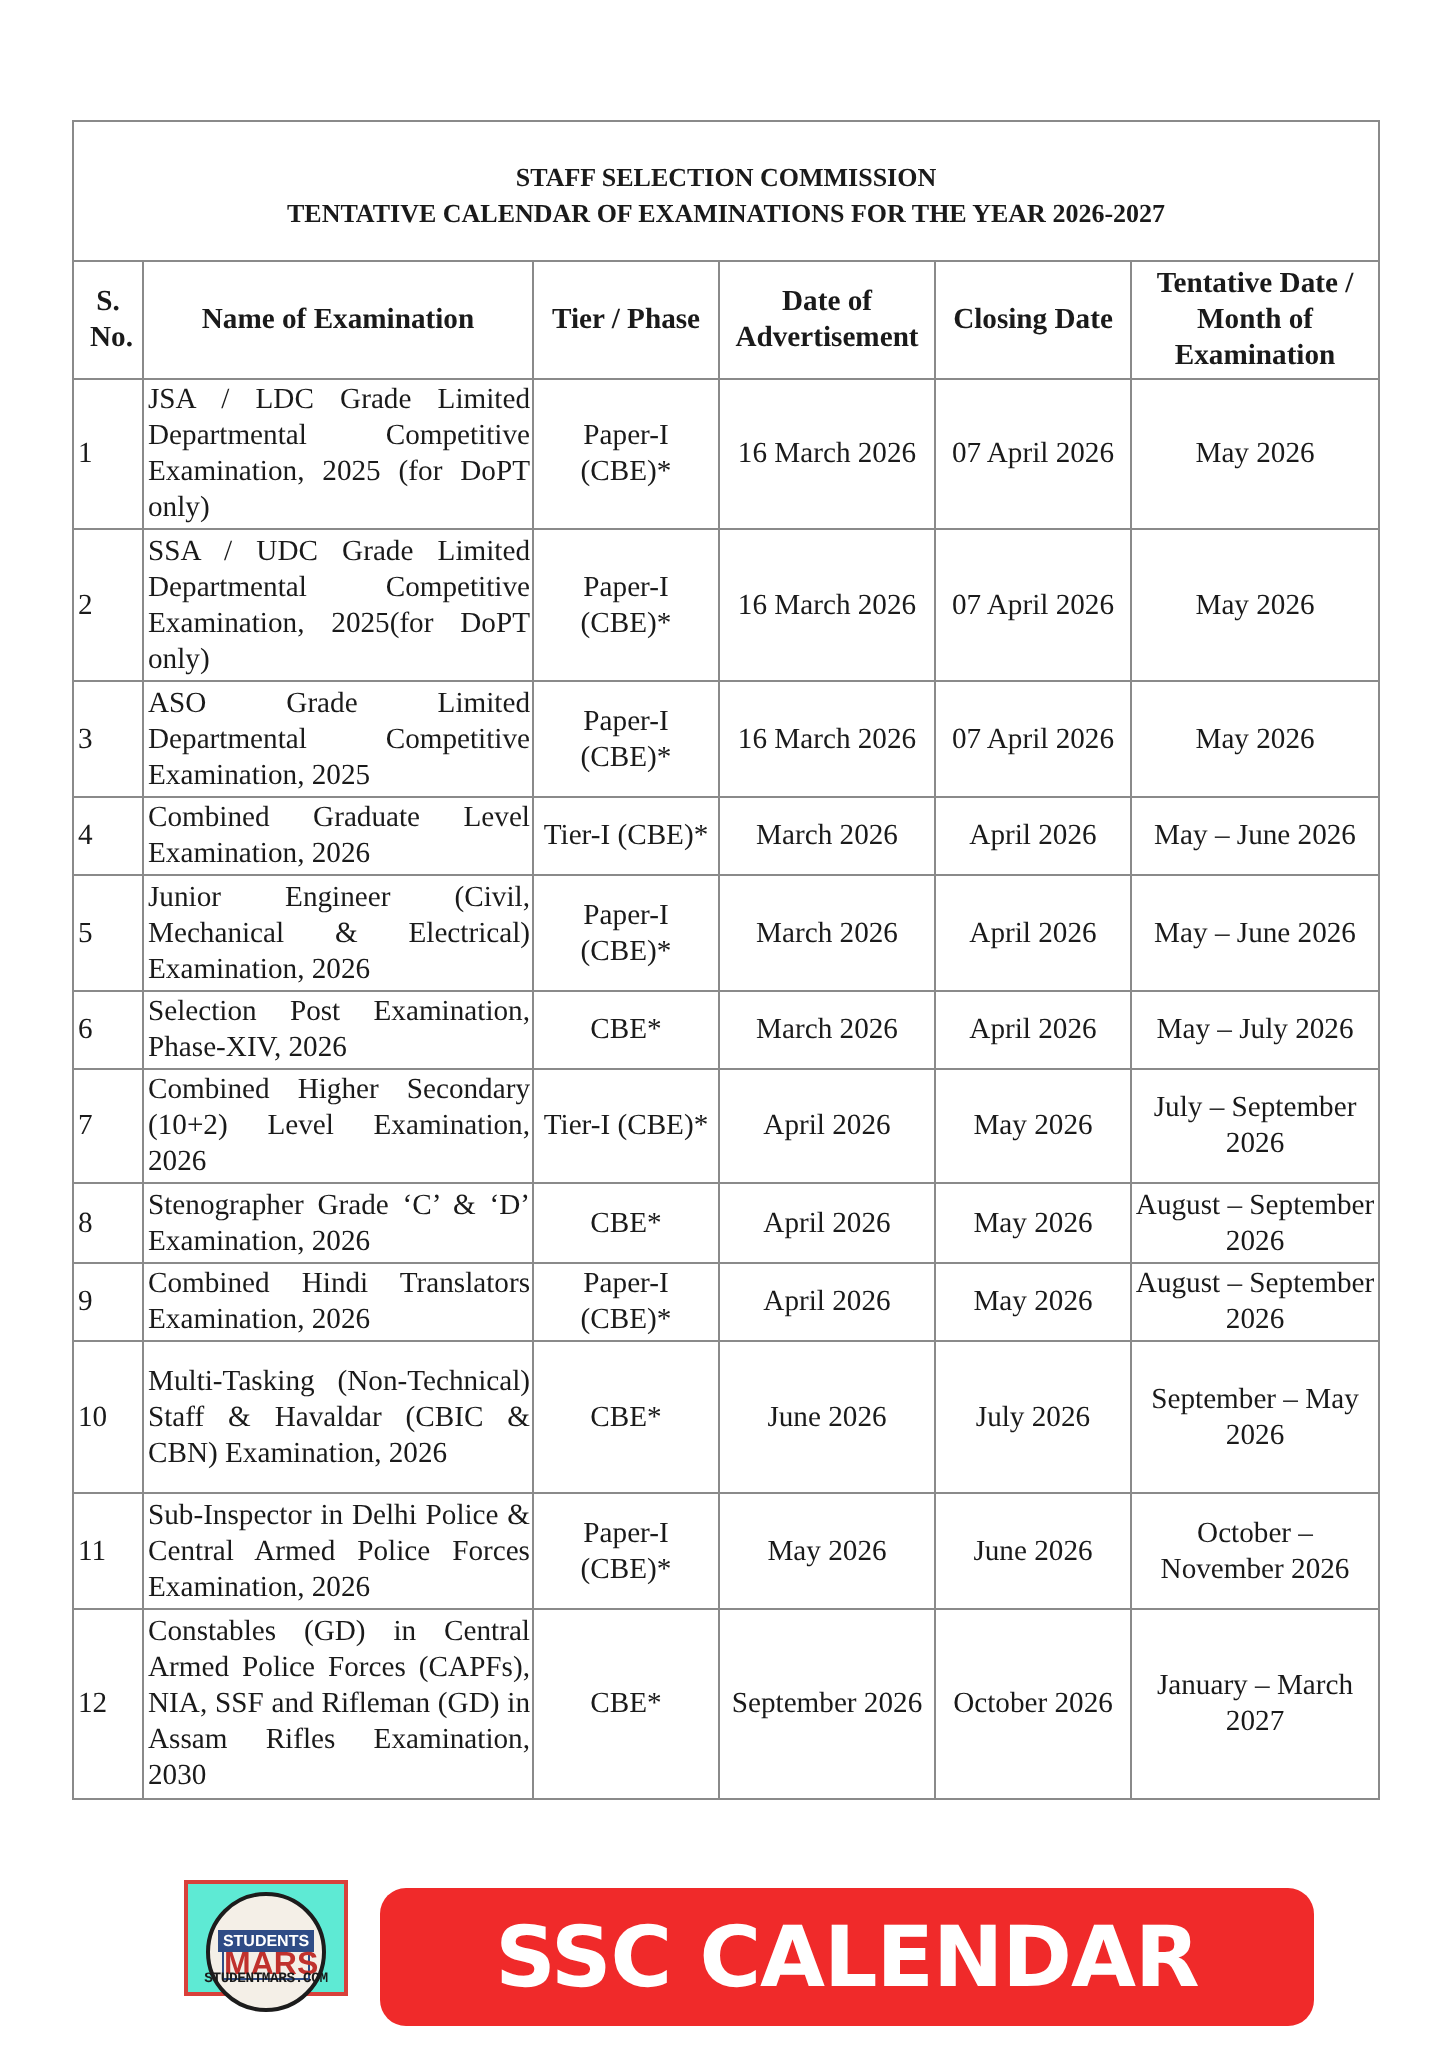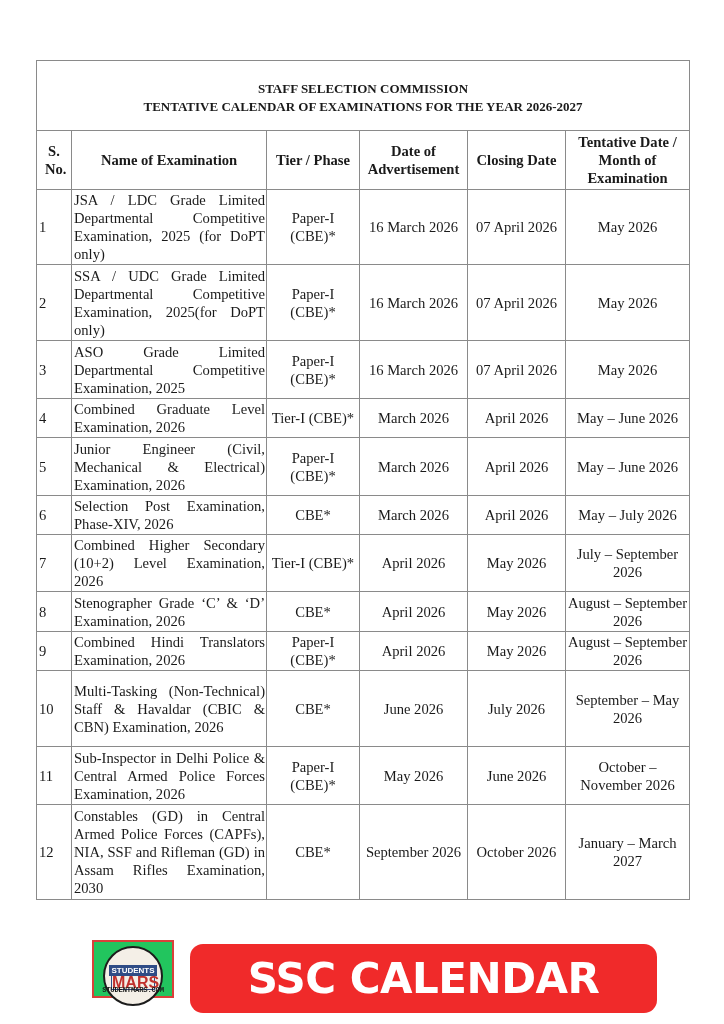--- a/index.html
+++ b/index.html
@@ -9,21 +9,21 @@
   table { border-collapse:collapse; width:653px; table-layout:fixed; }
   td, th { border:1.3px solid #8a8a8a; padding:0 2px; font-size:14.6px; line-height:18px; vertical-align:middle; }
   .title-cell { height:65px; text-align:center; font-weight:bold; font-size:13px; line-height:18px; padding-top:4px; }
   th { font-weight:bold; text-align:center; height:58px; font-size:14.6px; line-height:18px; }
   td.sno { text-align:left; padding-left:2px; }
   td.name { text-align:justify; text-align-last:left; padding:0 1px 0 2px; hyphens:none; }
   td.c { text-align:center; padding:0 1px; }
   td.tier { white-space:nowrap; }
   td.foot { height:27px; text-align:left; padding-left:1px; }
   .logo { position:absolute; left:92px; top:940px; width:82px; height:58px; box-sizing:border-box;
-          border:2px solid #d9403a; background:#22c55e; }
+          border:2px solid #d9403a; background:#5eead4; }
   .logo-circle { position:absolute; left:9px; top:4px; width:60px; height:60px; border-radius:50%;
                  border:2.5px solid #1c1c1c; box-sizing:border-box; background:#f4efe7; }
   .logo-students { position:absolute; left:4px; top:17px; width:48px; height:11px; background:#2f4c86;
                    color:#fff; font-family:"Liberation Sans", sans-serif; font-weight:bold; font-size:8px;
                    line-height:11px; text-align:center; }
   .logo-mars { position:absolute; left:6px; top:28px; width:44px; height:14px; background:#f4efe7;
                color:#c0312d; font-family:"Liberation Sans", sans-serif; font-weight:bold; font-size:16px;
                line-height:14px; text-align:center; border:1.5px solid #2f4c86; border-top:none; box-sizing:border-box; }
   .logo-url { position:absolute; left:0; bottom:2px; width:100%; text-align:center;
               font-family:Liberation Mono, monospace; font-weight:bold; font-size:7.2px; color:#1a1a1a; letter-spacing:-0.2px; }

